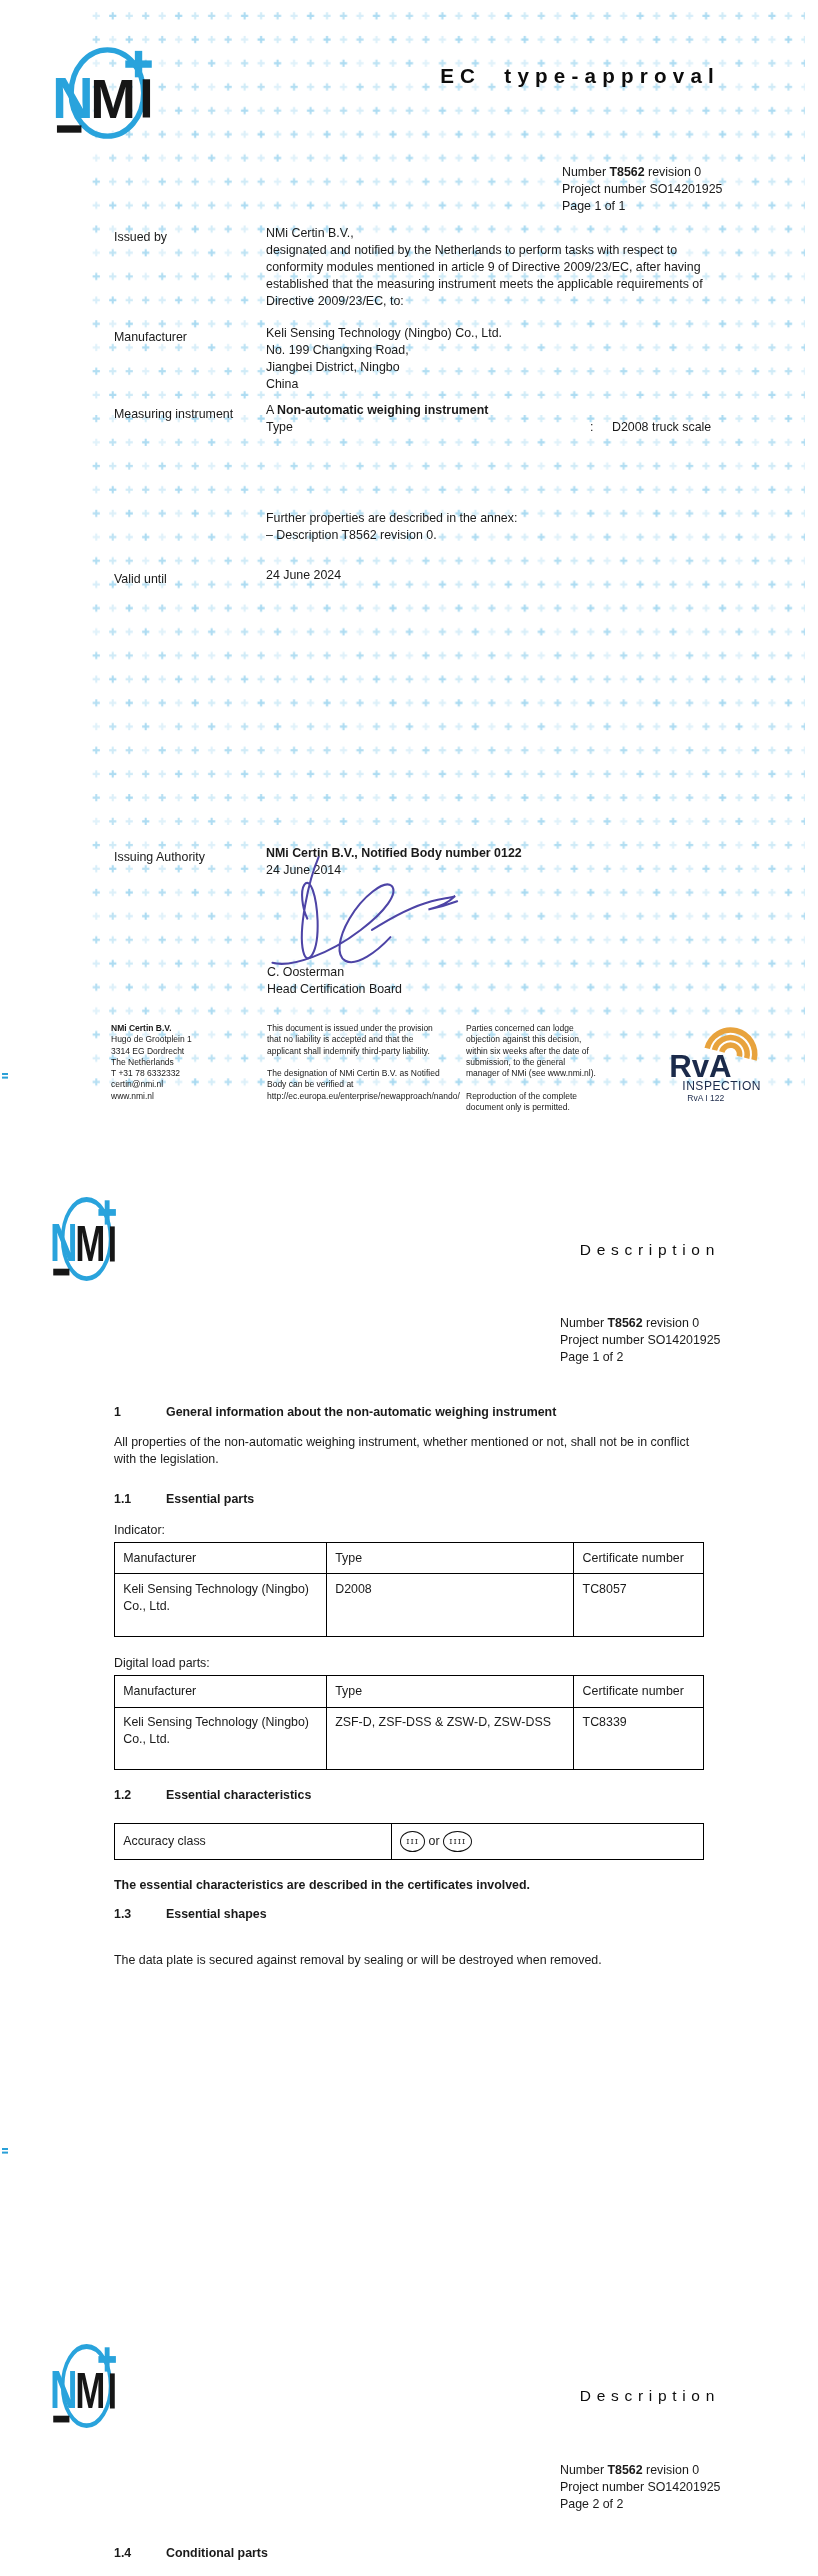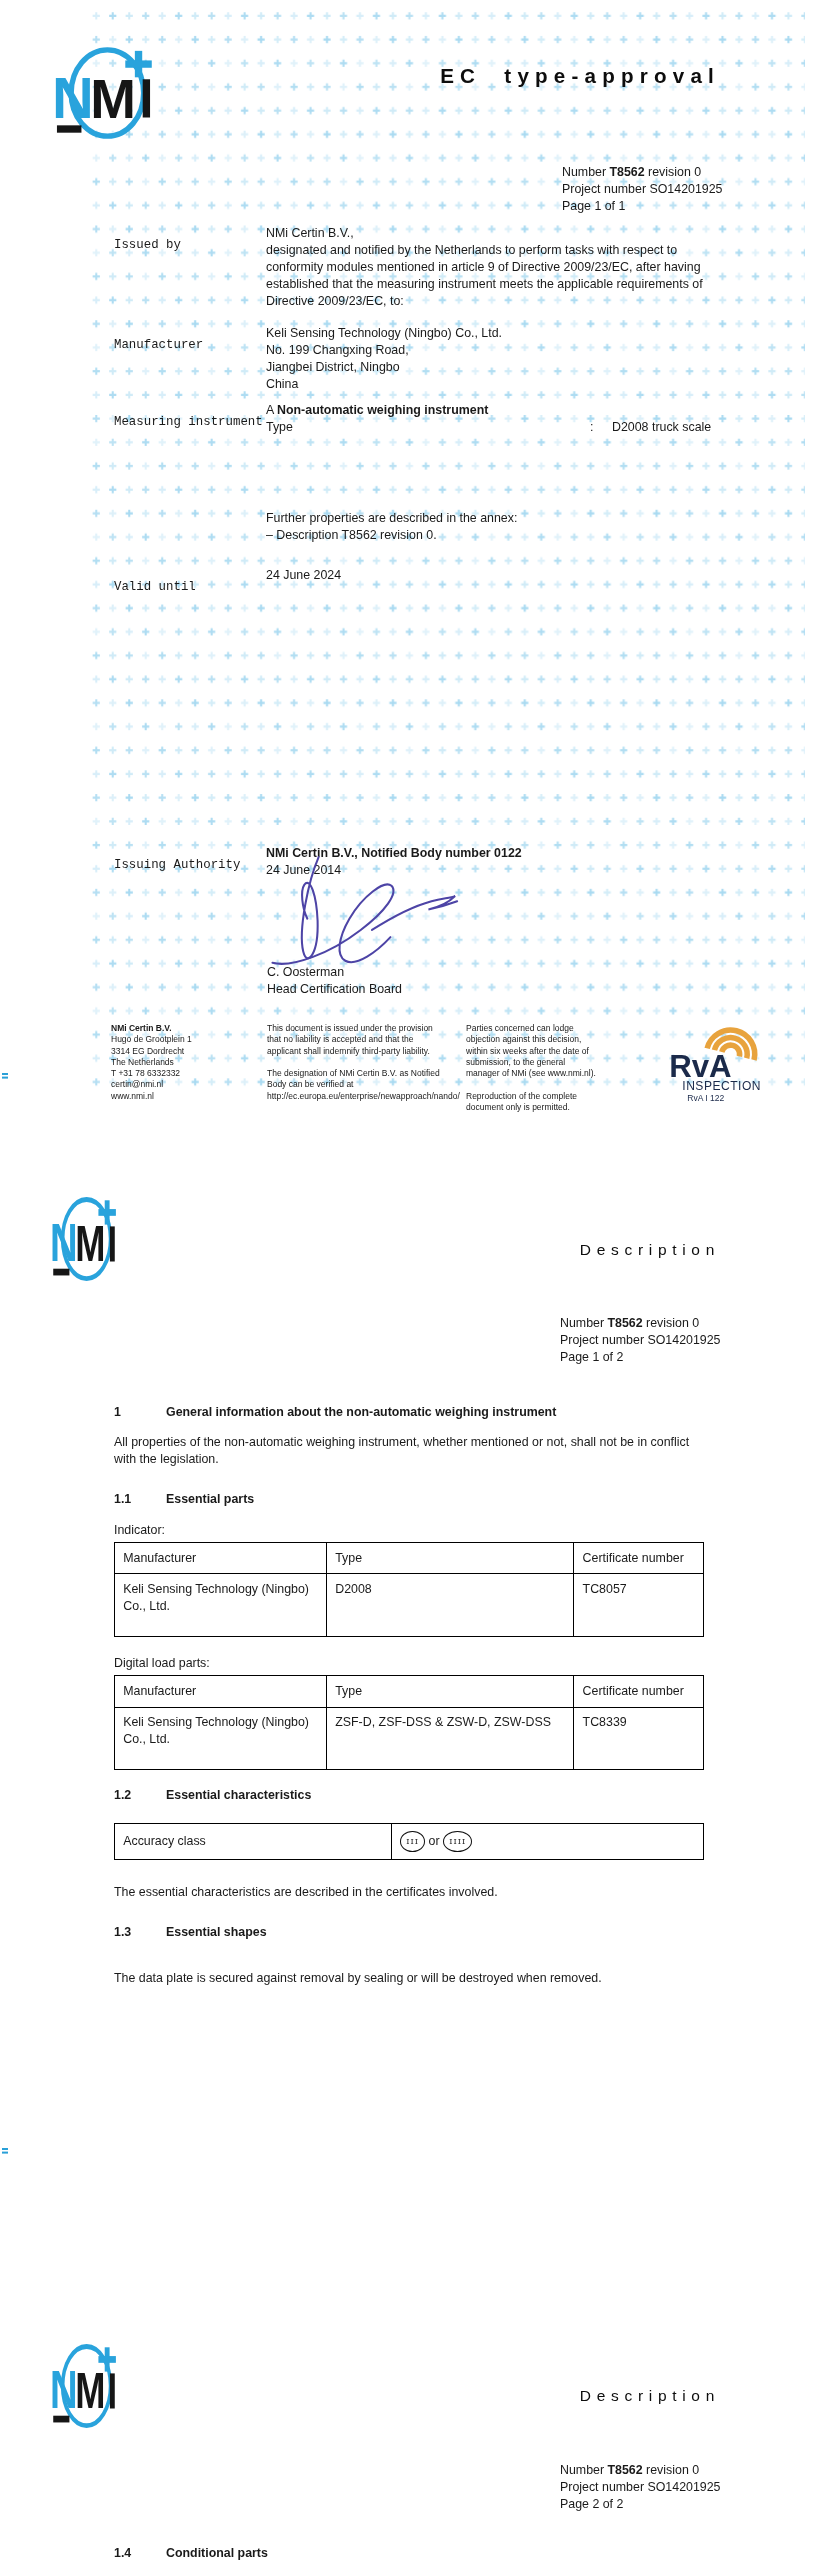--- a/index.html
+++ b/index.html
@@ -6,36 +6,36 @@
   #canvas{position:relative;width:818px;height:3470px;background:#fff;
           font-family:"Liberation Sans",sans-serif;color:#1a1a1a;overflow:hidden;}
   .abs{position:absolute;}
   .bodytx{font-size:12.4px;line-height:17px;}
   .bold{font-weight:bold;}
   
   .cert-title{right:98px;top:60px;text-align:right;font-weight:bold;color:#0d0d0d;
               font-size:20.6px;line-height:32px;letter-spacing:6.2px;word-spacing:11.3px;white-space:nowrap;}
   .meta{font-size:12.4px;line-height:17px;margin-left:11px;}
   .p1row{position:absolute;left:114px;width:613px;}
-  .p1label{position:absolute;left:0;top:12px;white-space:nowrap;font-family:Liberation Mono, monospace;}
+  .p1label{position:absolute;left:0;top:4px;white-space:nowrap;}
   .p1value{margin-left:152px;max-width:453px;}
   .typeline{position:relative;}
   .type-colon{position:absolute;left:324px;top:0;}
   .type-value{position:absolute;left:346px;top:0;white-space:nowrap;}
   .footer-col{font-size:8.5px;line-height:11.3px;}
   .footer-col .gap{height:11.3px;}
   .edge-mark{position:absolute;left:1.5px;width:6.2px;height:1.5px;background:#2aa0d8;box-shadow:0 3.6px 0 #2aa0d8;}
   
   .desc-title{text-align:left;font-weight:normal;color:#0d0d0d;font-size:15.5px;letter-spacing:5.7px;white-space:nowrap;}
   .content{position:absolute;left:114px;width:590px;font-size:12.4px;line-height:17px;}
   .sec{display:flex;font-weight:bold;font-size:12.4px;line-height:17px;}
   .sec-num{width:52px;flex:none;}
   .para{margin:0;}
-  .mt6{margin-top:3.1px;}.mt26{margin-top:13.4px;}.mt30{margin-top:24px;}
-  .mt34{margin-top:17.5px;}.mt36{margin-top:18.5px;}.mt40{margin-top:23px;align-items:center;}.mt44{margin-top:23px;align-items:center;}.mt56{margin-top:29px;}
+  .mt6{margin-top:3.1px;}.mt26{margin-top:13.4px;}.mt30{margin-top:17px;font-weight:bold;}
+  .mt34{margin-top:17.5px;}.mt36{margin-top:18.5px;}.mt40{margin-top:12px;align-items:center;}.mt44{margin-top:23px;align-items:center;}.mt56{margin-top:29px;}
   table.tbl{width:100%;border-collapse:collapse;border:1px solid #000;border-bottom-width:1.5px;}
   table.tbl td{border:0.5px solid #000;font-size:12.4px;line-height:17px;padding:6.7px 8.2px;vertical-align:top;text-align:left;font-weight:normal;}
   table.tbl tr.datarow td{height:48px;}
   .acc-cell{text-align:center;vertical-align:middle;}
   .acc-sym{display:inline-block;border:1px solid #111;border-radius:50%;padding:1.5px 5.2px 1px 5.2px;
            font-family:"DejaVu Serif",serif;font-size:8.2px;letter-spacing:1px;vertical-align:middle;}
   .nowrap{white-space:nowrap;}
 </style>
 </head>
 <body>

